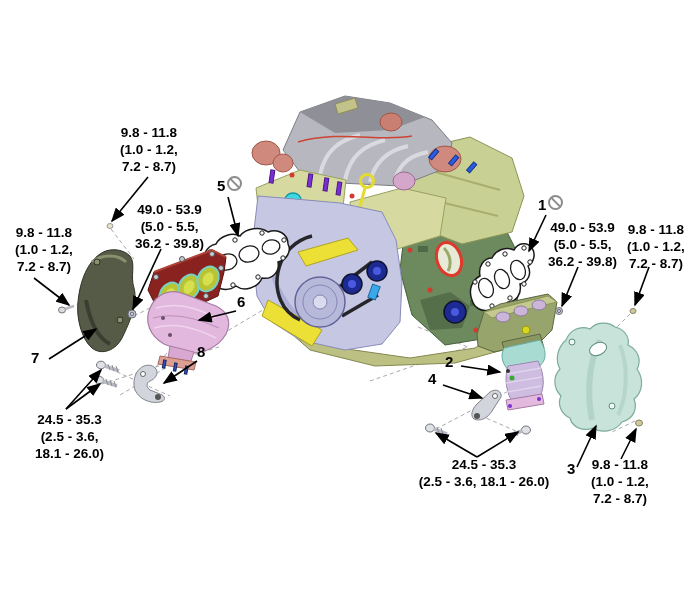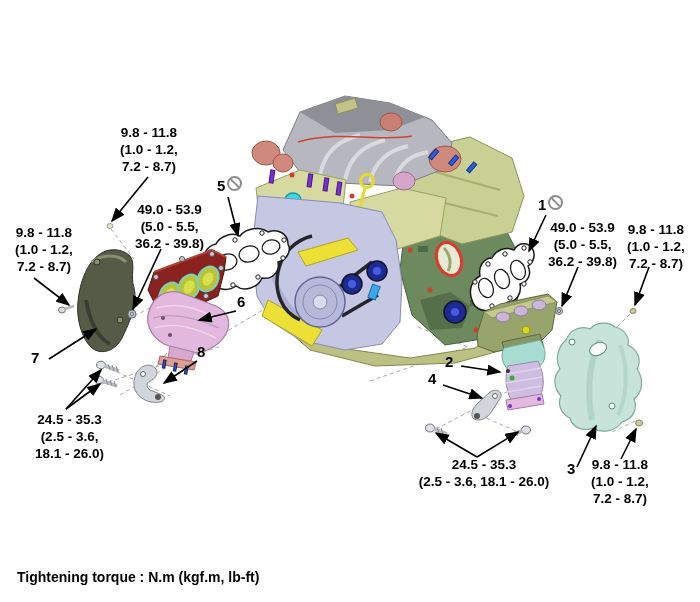--- a/index.html
+++ b/index.html
@@ -338,15 +338,14 @@
 <div class="num" style="left:567px;top:461px;">3</div>
 <div class="num" style="left:428px;top:371px;">4</div>
 <div class="num" style="left:217px;top:178px;">
   <span>5</span>
   <span class="no-icon"></span>
 </div>
 <div class="num" style="left:237px;top:294px;">6</div>
 <div class="num" style="left:31px;top:350px;">7</div>
 <div class="num" style="left:197px;top:344px;">8</div>
 
-<div class="footer">Tightening torque : N.m (kgf.m, lb-ft)</div>
 
 </div>
 
 </body></html>

